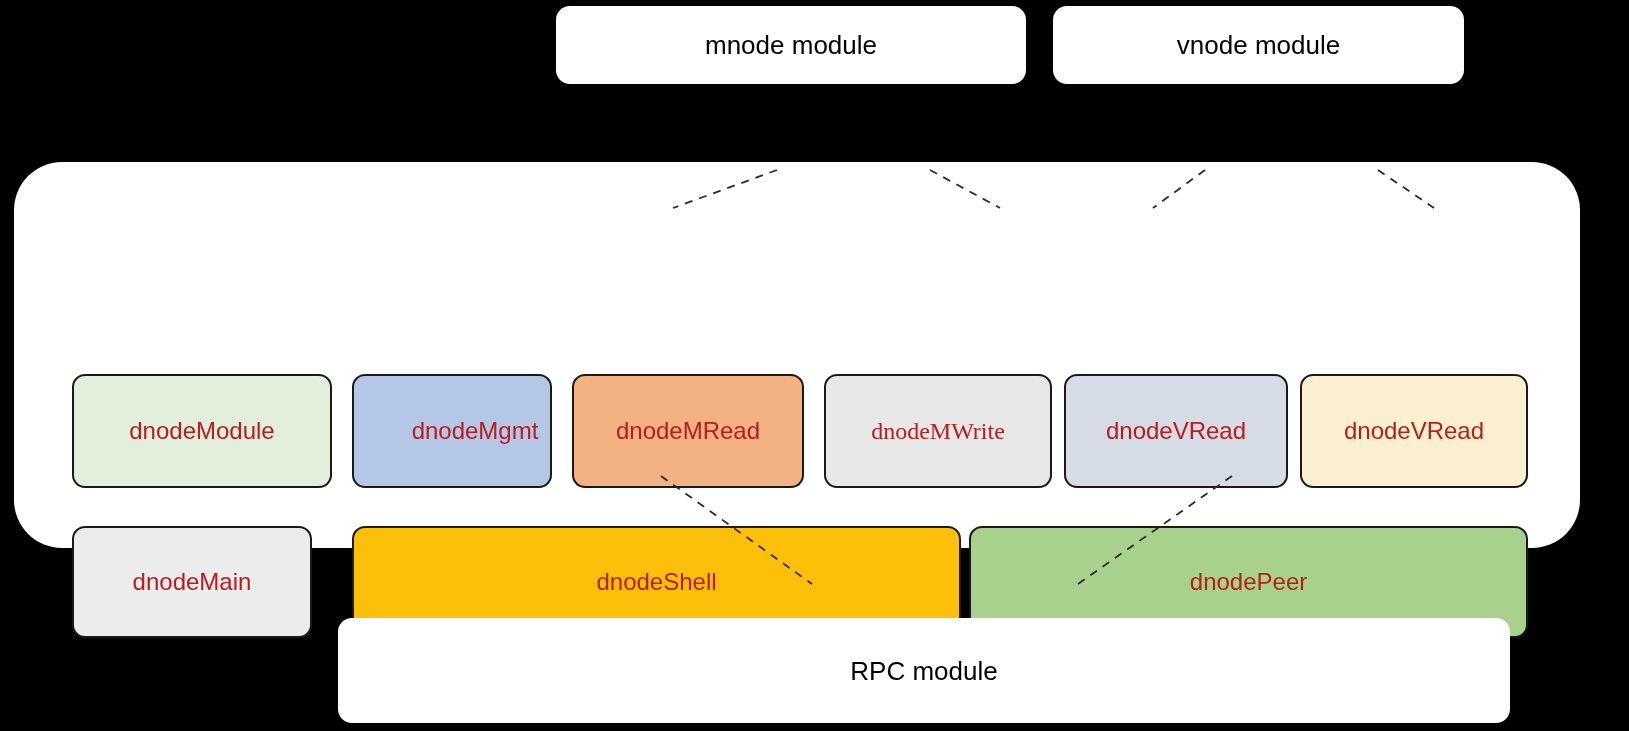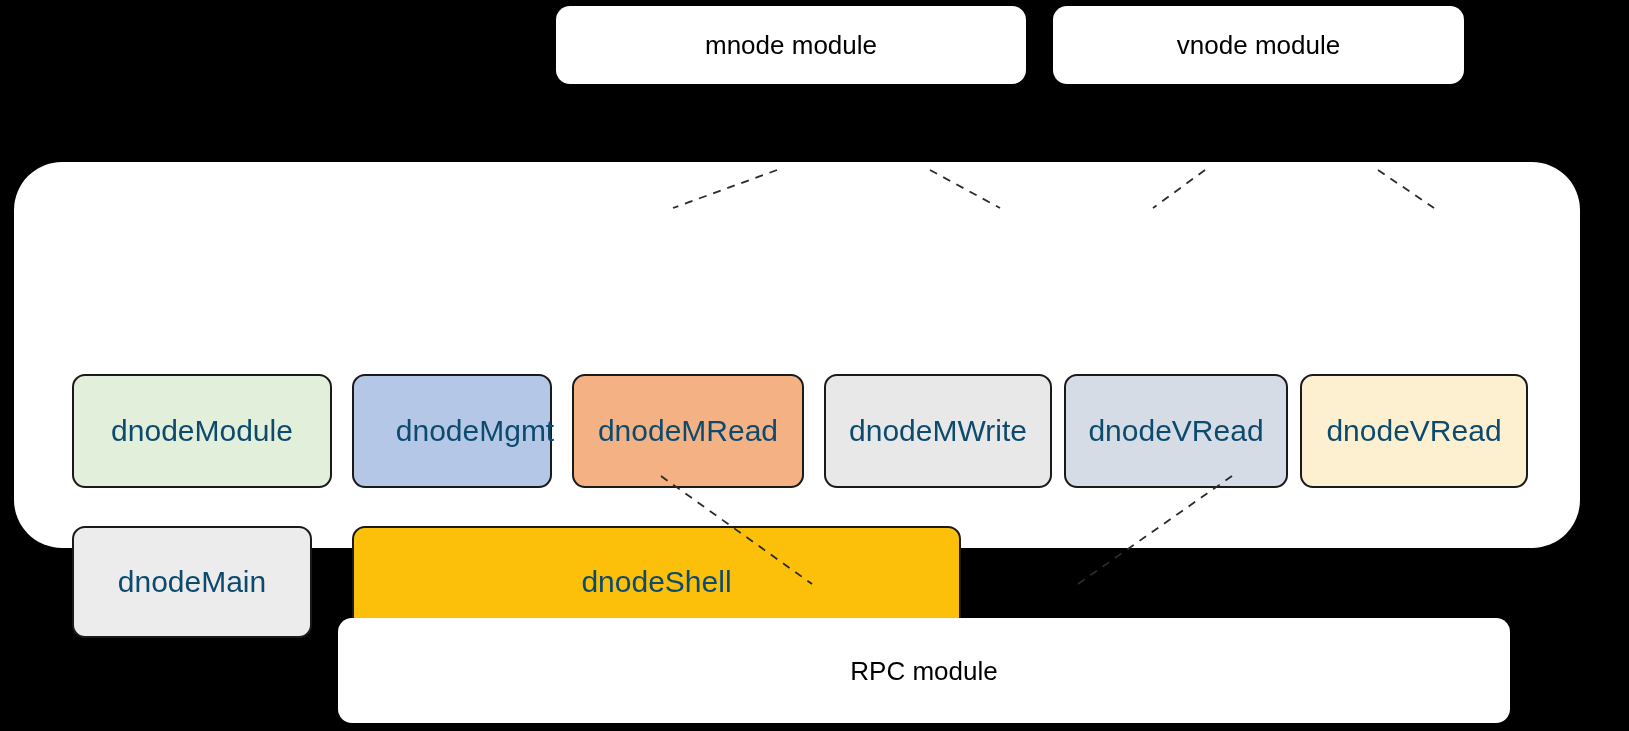--- a/index.html
+++ b/index.html
@@ -63,22 +63,22 @@
   .node-box {
     position: absolute;
     border: 2px solid #1a1a1a;
     border-radius: 13px;
     box-sizing: border-box;
     display: flex;
     align-items: center;
     justify-content: center;
   }
   .node-box .node-label {
-    font-size: 30px;
-    color: #0c4a6e;
+    font-size: 24px;
+    color: #b91c1c;
     line-height: 1;
     white-space: nowrap;
   }
 
   
   #box-dnodemodule { left: 56px;   top: 210px; width: 260px; height: 114px; }
   #box-dnodemgmt   { left: 336px;  top: 210px; width: 200px; height: 114px; }
   #box-dnodemread  { left: 556px;  top: 210px; width: 232px; height: 114px; }
   #box-dnodemwrite { left: 808px;  top: 210px; width: 228px; height: 114px; }
   #box-dnodevread  { left: 1048px; top: 210px; width: 224px; height: 114px; }
@@ -115,35 +115,38 @@
 
     <div class="node-box" id="box-dnodemodule" style="background: rgb(226, 239, 218);">
       <span class="node-label">dnodeModule</span>
     </div>
     <div class="node-box" id="box-dnodemgmt" style="background: rgb(180, 199, 231); padding-left: 46px;">
       <span class="node-label">dnodeMgmt</span>
     </div>
     <div class="node-box" id="box-dnodemread" style="background: rgb(244, 177, 131);">
       <span class="node-label">dnodeMRead</span>
     </div>
-    <div class="node-box" id="box-dnodemwrite" style="background: rgb(232, 232, 232);">
+    <div class="node-box" id="box-dnodemwrite" style="background: rgb(232, 232, 232); font-family: Liberation Serif, serif;">
       <span class="node-label">dnodeMWrite</span>
     </div>
     <div class="node-box" id="box-dnodevread" style="background: rgb(214, 220, 229);">
       <span class="node-label">dnodeVRead</span>
     </div>
     <div class="node-box" id="box-dnodevwrite" style="background: rgb(253, 240, 209);">
       <span class="node-label">dnodeVRead</span>
     </div>
 
     <div class="node-box" id="box-dnodemain" style="background: rgb(236, 236, 236);">
       <span class="node-label">dnodeMain</span>
     </div>
     <div class="node-box" id="box-dnodeshell" style="background: rgb(252, 191, 10);">
       <span class="node-label">dnodeShell</span>
+    </div>
+    <div class="node-box" id="box-dnodepeer" style="background: rgb(169, 209, 142);">
+      <span class="node-label">dnodePeer</span>
     </div>
 
   </div>
 
   <div class="module-box" id="rpc-module">
     <span class="module-label">RPC module</span>
   </div>
 
   <svg id="connectors" viewBox="0 0 1629 731">
 

